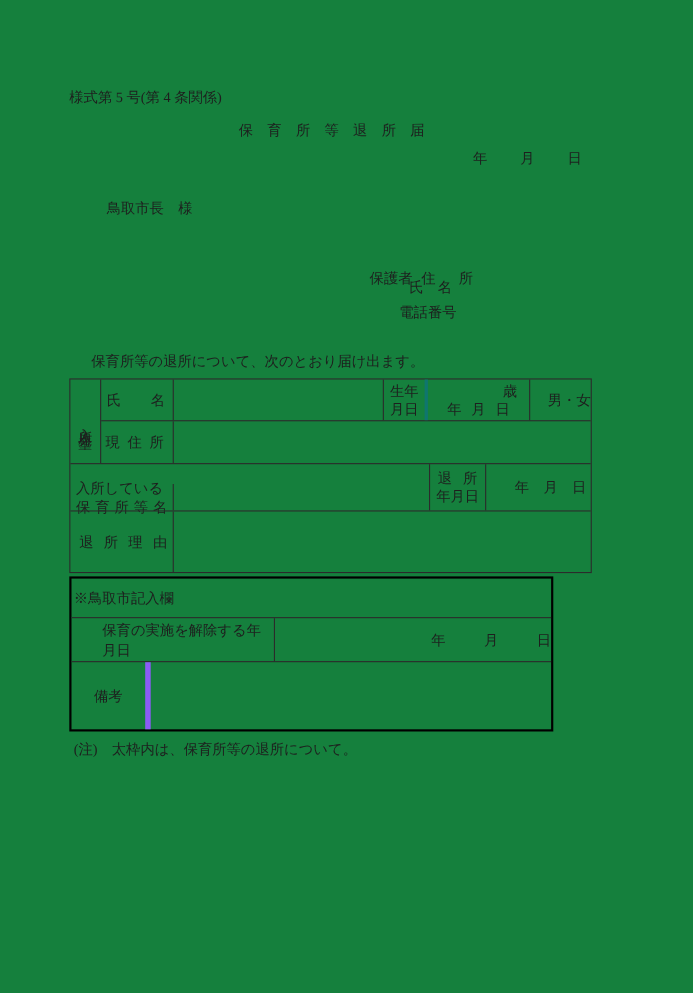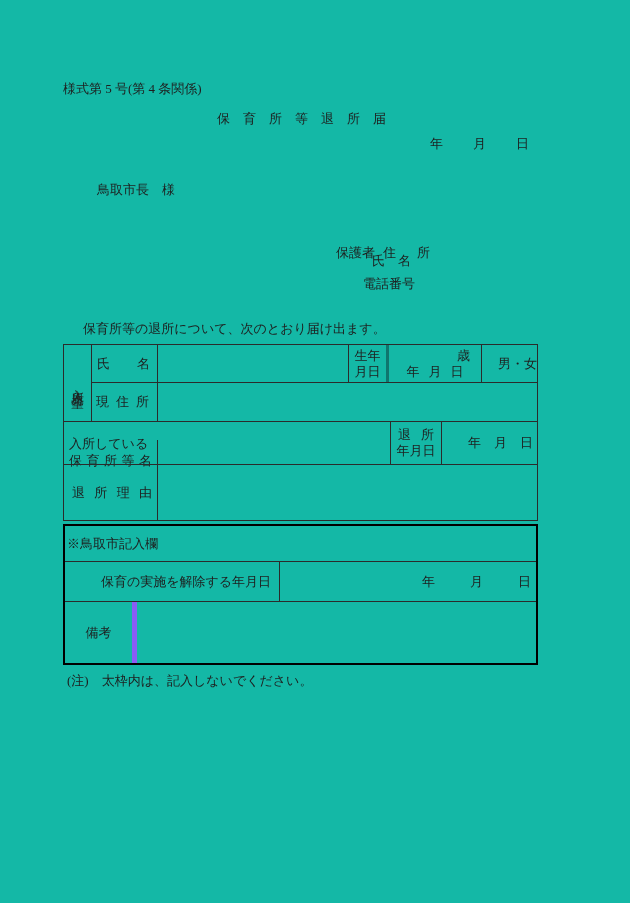--- a/index.html
+++ b/index.html
@@ -1,16 +1,16 @@
 <!DOCTYPE html>
 <html><head>
 <meta charset="utf-8">
 <style>
   html,body{margin:0;padding:0;background:#ffffff;}
-  .page{position:relative;width:630px;height:903px;background:#14b8a6;overflow:hidden;
+  .page{position:relative;width:630px;height:903px;background:#15803d;overflow:hidden;
         font-family:"Liberation Serif","DejaVu Serif",serif;color:#1e1e1e;font-size:13px;}
   .abs{position:absolute;line-height:1.2;white-space:pre;}
   
   .t-main{position:absolute;left:63px;top:344px;width:475px;height:177px;
           border:1px solid #2b2b2b;box-sizing:border-box;display:flex;flex-direction:column;}
   .t-main *,.t-office *{box-sizing:border-box;}
   .row-a{display:flex;height:76px;}
   .child-col{width:28px;border-right:1px solid #2b2b2b;display:flex;align-items:center;justify-content:center;}
   .child-vert{writing-mode:vertical-rl;text-orientation:upright;letter-spacing:2px;line-height:1;}
   .col-rest{flex:1;display:flex;flex-direction:column;}
@@ -30,21 +30,21 @@
   .fac-l2{display:flex;justify-content:space-between;}
   .val-fac{flex:1;border-right:1px solid #2b2b2b;}
   .lbl-wd{width:51px;border-right:1px solid #2b2b2b;display:flex;flex-direction:column;justify-content:center;line-height:16px;}
   .wd-l1{display:flex;justify-content:space-between;padding:0 7px;}
   .wd-l2{text-align:center;}
   .val-wd{width:95px;display:flex;align-items:center;padding-left:26px;white-space:pre;}
   .row-c{display:flex;flex:1;border-top:1px solid #2b2b2b;}
   .lbl-reason{width:94px;border-right:1px solid #2b2b2b;display:flex;align-items:center;justify-content:space-between;padding:0 5px 0 8px;}
   .val-reason{flex:1;}
   
-  .t-office{position:absolute;left:63px;top:524px;width:475px;height:141px;
+  .t-office{position:absolute;left:63px;top:524px;width:440px;height:141px;
             border:2.5px solid #000;box-sizing:border-box;display:flex;flex-direction:column;}
   .o-header{height:36px;border-bottom:1px solid #2b2b2b;display:flex;align-items:center;padding-left:2px;}
   .o-release{height:40px;border-bottom:1px solid #2b2b2b;display:flex;padding-left:28px;}
   .o-release-label{width:187px;border-right:1px solid #2b2b2b;display:flex;align-items:center;justify-content:center;}
   .o-release-value{flex:1;display:flex;align-items:center;padding-left:142px;gap:35px;}
   .o-remarks{display:flex;flex:1;}
   .o-remarks-label{width:72px;border-right:5px solid #8b5cf6;display:flex;align-items:center;justify-content:center;}
   .o-remarks-value{flex:1;}
   
   .date-line{display:flex;gap:30px;}
@@ -156,15 +156,15 @@
         <span>月</span>
         <span>日</span>
       </div>
     </div>
     <div class="o-remarks">
       <div class="o-remarks-label">備考</div>
       <div class="o-remarks-value"></div>
     </div>
   </div>
 
-  <div class="abs" style="left:67px;top:673px;">(注)　太枠内は、記入しないでください。</div>
+  <div class="abs" style="left:67px;top:673px;">(注)　太枠内は、保育所等の退所について。</div>
 
 </div>
 
 </body></html>

